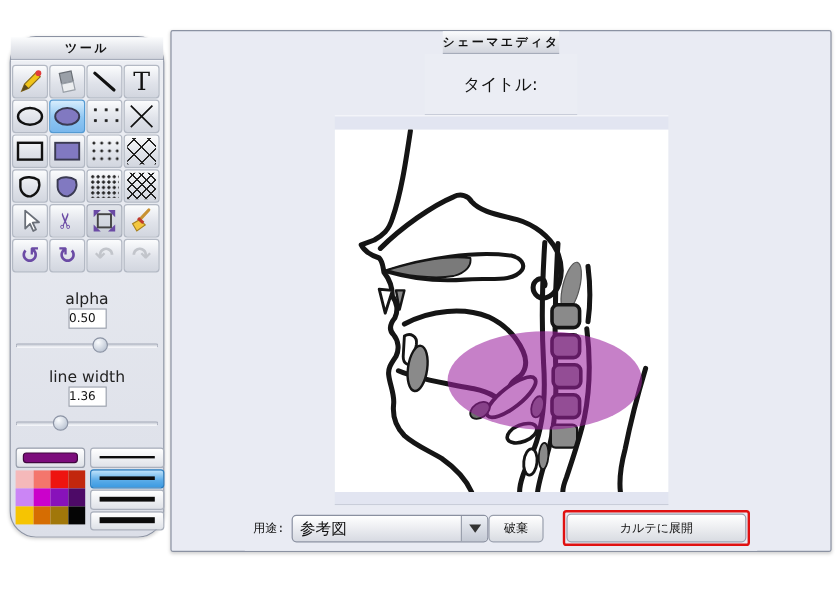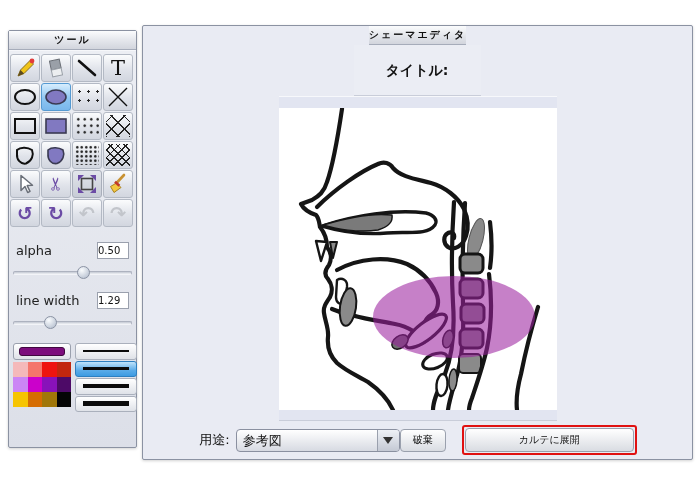--- a/index.html
+++ b/index.html
@@ -7,41 +7,41 @@
     font-family:"DejaVu Sans","Liberation Sans",sans-serif; color:#111; }
 
   .window { position:absolute; border:1px solid #8b92a2; border-radius:2px;
     background:#e7e9f1; box-shadow:0 1px 3px rgba(0,0,0,.18); }
   .titlebar { height:19px; background:linear-gradient(#fbfcfd,#e7e9ee 45%,#d2d5dd);
     border-bottom:1px solid #a6acba; display:flex; align-items:center; justify-content:center;
     font-size:10px; font-weight:bold; letter-spacing:2px; }
 
   
   #palette { left:8px; top:30px; width:129px; height:418px;
-    background:linear-gradient(#edeff4,#dcdfe8); display:flex; flex-direction:column; }
+    background:linear-gradient(#edeff4,#dcdfe8); display:flex; flex-direction:column;border-radius:22px; }
   .toolgrid { display:grid; grid-template-columns:repeat(4,30px); grid-auto-rows:28px;
     gap:1px; padding:3px 1px 2px 1px; border-top:1px solid #f6f7fa; }
   .tool { background:linear-gradient(#fbfcfd,#e0e3ea 55%,#d2d6df); border:1px solid #b3b9c4;
     border-radius:3px; display:flex; align-items:center; justify-content:center; overflow:hidden; }
   .tool.selected { background:linear-gradient(#d7edfd,#8ec6f2 55%,#79b7ec); border-color:#549ad2; }
   .tool.subtle { background:linear-gradient(#e2e5eb,#c7ccd6); border-color:#a8aeba; }
   .glyph { font-size:19px; line-height:1; color:#6b4ba5; font-weight:bold; }
   .glyph.gray { color:#c2c5cb; }
   .fill-shape { fill:#8179c1; stroke:#3a3a52; }
   .dots { width:24px; height:20px; }
   .dots1 { background-image:radial-gradient(#222 1.1px, transparent 1.4px); background-size:9px 9px; }
   .dots2 { background-image:radial-gradient(#222 1.1px, transparent 1.4px); background-size:6.5px 6.5px; }
   .dots3 { background-image:radial-gradient(#222 1.1px, transparent 1.4px); background-size:4.5px 4.5px; }
   .hatch { width:24px; height:22px; }
   .hatch2 { background-image:repeating-linear-gradient(45deg,#222 0 1.2px,transparent 1.2px 9px),
             repeating-linear-gradient(-45deg,#222 0 1.2px,transparent 1.2px 9px); }
   .hatch3 { background-image:repeating-linear-gradient(45deg,#222 0 1.2px,transparent 1.2px 5.5px),
             repeating-linear-gradient(-45deg,#222 0 1.2px,transparent 1.2px 5.5px); }
 
-  .prow { display:flex; align-items:center; justify-content:space-between; padding:0 7px; margin-top:13px; }
+  .prow { display:flex; align-items:center; justify-content:space-between; padding:0 7px; margin-top:13px;flex-direction:column; }
   .plabel { font-size:13px; color:#222; }
   .valbox { width:32px; height:17px; background:#fff; border:1px solid #9aa0ad; font-size:10px;
     line-height:15px; }
   .slider { position:relative; height:14px; margin:6px 4px 0 4px; }
   .slider .track { position:absolute; left:0; right:0; top:6px; height:4px; border-radius:2px;
     background:linear-gradient(#c3c7d2,#eef0f4); border:1px solid #adb2bf; border-bottom-color:#f3f4f8; }
   .slider .thumb { position:absolute; top:1px; width:13px; height:13px; border-radius:50%;
     background:radial-gradient(circle at 35% 30%,#fafcfe,#c4ccd9 70%,#a7b1c2); border:1px solid #8b93a4; }
 
   .colorzone { display:flex; margin:14px 3px 0 4px; }
@@ -55,39 +55,39 @@
   .lsbtn { width:62px; height:16.5px; border:1px solid #aab0bc; border-radius:3px;
     background:linear-gradient(#ffffff,#dfe2e8); display:flex; align-items:center; justify-content:center; }
   .lsbtn.selected { background:linear-gradient(#bfe3fb,#5aabe8 60%,#3d9be2); border-color:#2d7fc0; }
   .lsbtn .ln { width:46px; background:#0b0b0b; }
 
   
   #editor { left:142px; top:25px; width:551px; height:435px; display:flex; flex-direction:column;
     background:#e9ebf3;align-items:center; }
   .hdr { background:#ebedf4; display:flex; align-items:center; padding:17px 9px 15px 32px;
     border-bottom:1px solid #c9cdd9; }
-  .hdr .lbl { font-size:14px; margin-right:24px; white-space:nowrap;font-weight:bold; }
+  .hdr .lbl { font-size:14px; margin-right:24px; white-space:nowrap; }
   .hdr input { flex:1; height:22px; border:1px solid #9098a8; background:#fff; font-size:13px;
     padding:0 5px; font-family:"DejaVu Sans","Liberation Sans",sans-serif; }
   .center { flex:1; background:#e2e5f1; border-bottom:1px solid #c9cdd9; border-top:1px solid #f7f8fb; }
   .canvas { width:278px; height:302px; background:#ffffff; margin:11px auto 0 auto; }
   .ftr { height:38px; display:flex; align-items:center; padding:0 6px; background:#e9ebf3; }
-  .ftr .lbl { font-size:13px; margin:0 6px 0 1px; white-space:nowrap; }
+  .ftr .lbl { font-size:10px; margin:0 6px 0 1px; white-space:nowrap;font-family:Liberation Mono, monospace; }
   .combo { width:164px; height:23px; border:1px solid #8a90a0; border-radius:4px; overflow:hidden;
     display:flex; background:linear-gradient(#ffffff,#d7dae2); }
   .combo .val { flex:1; font-size:13px; padding:2px 6px; }
   .combo .arrow { width:22px; border-left:1px solid #9aa0ad; display:flex; align-items:center;
     justify-content:center; background:linear-gradient(#eef1f6,#c4c9d4); }
   .tri { width:0; height:0; border-left:5px solid transparent; border-right:5px solid transparent;
     border-top:7px solid #333; }
   .btn { height:23px; border:1px solid #9aa0ad; border-radius:4px; font-size:10px;
     background:linear-gradient(#ffffff,#d9dce2); display:flex; align-items:center; justify-content:center; }
   .btn-discard { width:46px; margin-left:auto; }
   .redbox { border:2.5px solid #e01111; border-radius:3px; padding:1px; margin-left:16px; }
-  .btn-expand { width:169px; height:24px; border-radius:4px; }
+  .btn-expand { width:150px; height:24px; border-radius:4px; }
 </style>
 </head>
 <body>
 
 <div class="window" id="palette">
   <div class="titlebar">
     <span>ツール</span>
   </div>
 
   <div class="toolgrid">
@@ -211,21 +211,21 @@
     <span class="plabel">alpha</span>
     <span class="valbox">0.50</span>
   </div>
   <div class="slider">
     <div class="track"></div>
     <div class="thumb" style="left: 54%;"></div>
   </div>
 
   <div class="prow">
     <span class="plabel">line width</span>
-    <span class="valbox">1.29</span>
+    <span class="valbox">1.36</span>
   </div>
   <div class="slider">
     <div class="track"></div>
     <div class="thumb" style="left: 26%;"></div>
   </div>
 
   <div class="colorzone">
     <div class="colcol">
       <div class="curcolor">
         <span class="bar" style="background: rgb(124, 13, 124);"></span>

